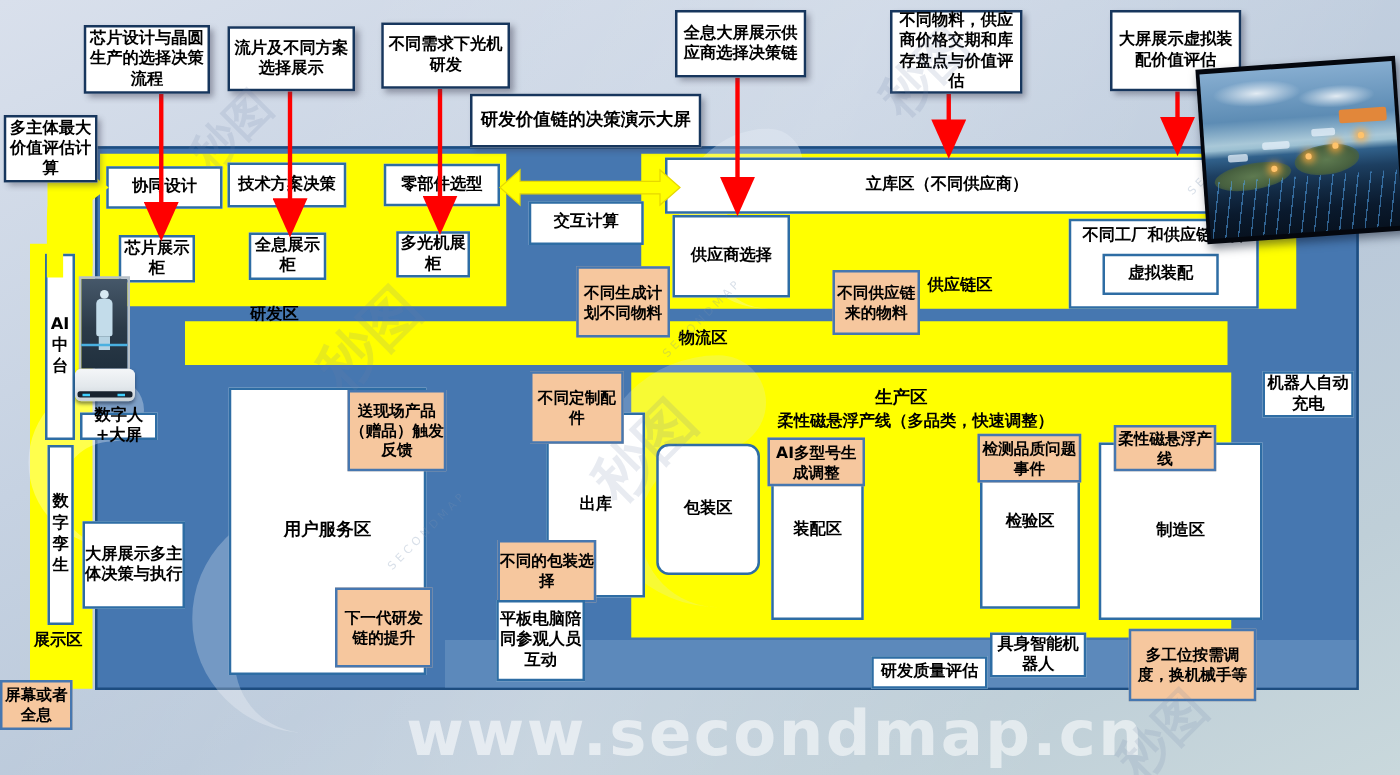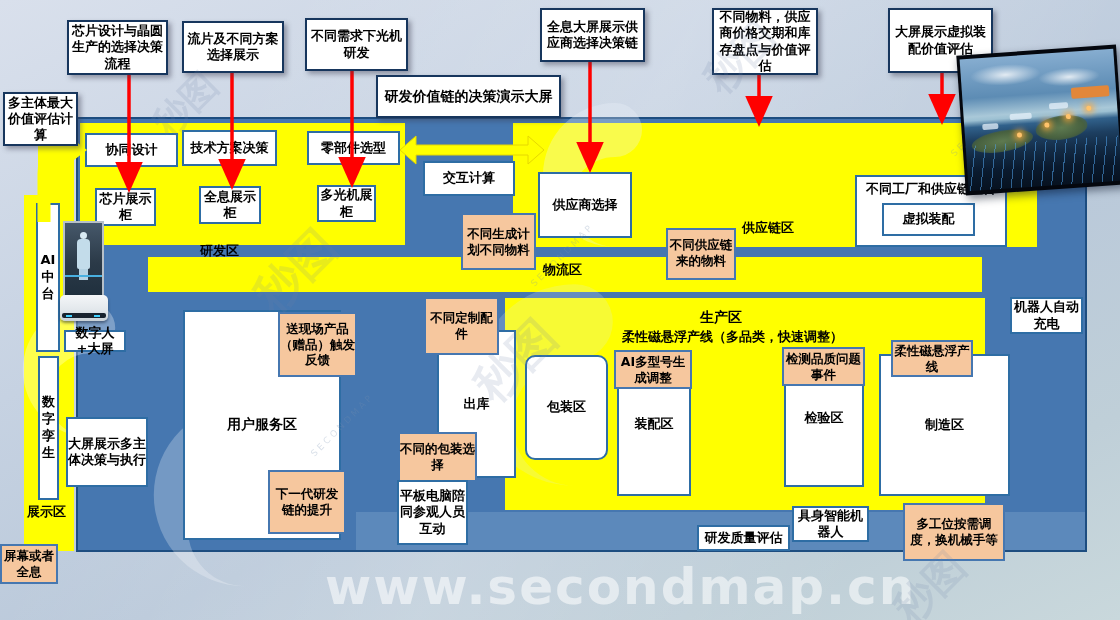--- a/index.html
+++ b/index.html
@@ -97,26 +97,27 @@
 
   <div class="box wbox" style="left:85px;top:133px;width:93px;height:34px;">协同设计</div>
   <div class="box wbox" style="left:182px;top:130px;width:95px;height:36px;">技术方案决策</div>
   <div class="box wbox" style="left:307px;top:131px;width:93px;height:34px;">零部件选型</div>
   <div class="box wbox" style="left:423px;top:161px;width:92px;height:35px;">交互计算</div>
   <div class="box wbox" style="left:95px;top:188px;width:61px;height:38px;">芯片展示柜</div>
   <div class="box wbox" style="left:199px;top:186px;width:62px;height:38px;">全息展示柜</div>
   <div class="box wbox" style="left:317px;top:185px;width:59px;height:37px;">多光机展柜</div>
   <div class="zlabel" style="left:200px;top:242px;">研发区</div>
 
+  <div class="box wbox" style="left:532px;top:126px;width:451px;height:45px;">立库区（不同供应商）</div>
   <div class="box wbox" style="left:538px;top:172px;width:94px;height:66px;">供应商选择</div>
   <div class="box wbox" style="left:855px;top:175px;width:152px;height:72px;align-items:flex-start;padding-top:4px;">不同工厂和供应链整合</div>
   <div class="box wbox" style="left:882px;top:203px;width:93px;height:33px;z-index:23;">虚拟装配</div>
   <div class="zlabel" style="left:742px;top:219px;">供应链区</div>
   <div class="box obox" style="left:461px;top:213px;width:75px;height:57px;">不同生成计划不同物料</div>
-  <div class="box obox" style="left:666px;top:228px;width:70px;height:52px;font-family:Liberation Serif, serif;">不同供应链来的物料</div>
+  <div class="box obox" style="left:666px;top:216px;width:70px;height:52px;">不同供应链来的物料</div>
   <div class="zlabel" style="left:543px;top:261px;">物流区</div>
 
   <div class="zlabel" style="left:700px;top:309px;font-size:14px;">生产区</div>
   <div class="zlabel" style="left:622px;top:328px;">柔性磁悬浮产线（多品类，快速调整）</div>
   <div class="box wbox" style="left:525px;top:355px;width:83px;height:105px;border-radius:10px;">包装区</div>
   <div class="box wbox" style="left:617px;top:352px;width:74px;height:144px;">装配区</div>
   <div class="box wbox" style="left:784px;top:350px;width:80px;height:137px;">检验区</div>
   <div class="box wbox" style="left:879px;top:354px;width:131px;height:142px;">制造区</div>
   <div class="box obox" style="left:614px;top:350px;width:78px;height:39px;z-index:24;">AI多型号生成调整</div>
   <div class="box obox" style="left:782px;top:347px;width:83px;height:39px;z-index:24;">检测品质问题事件</div>

